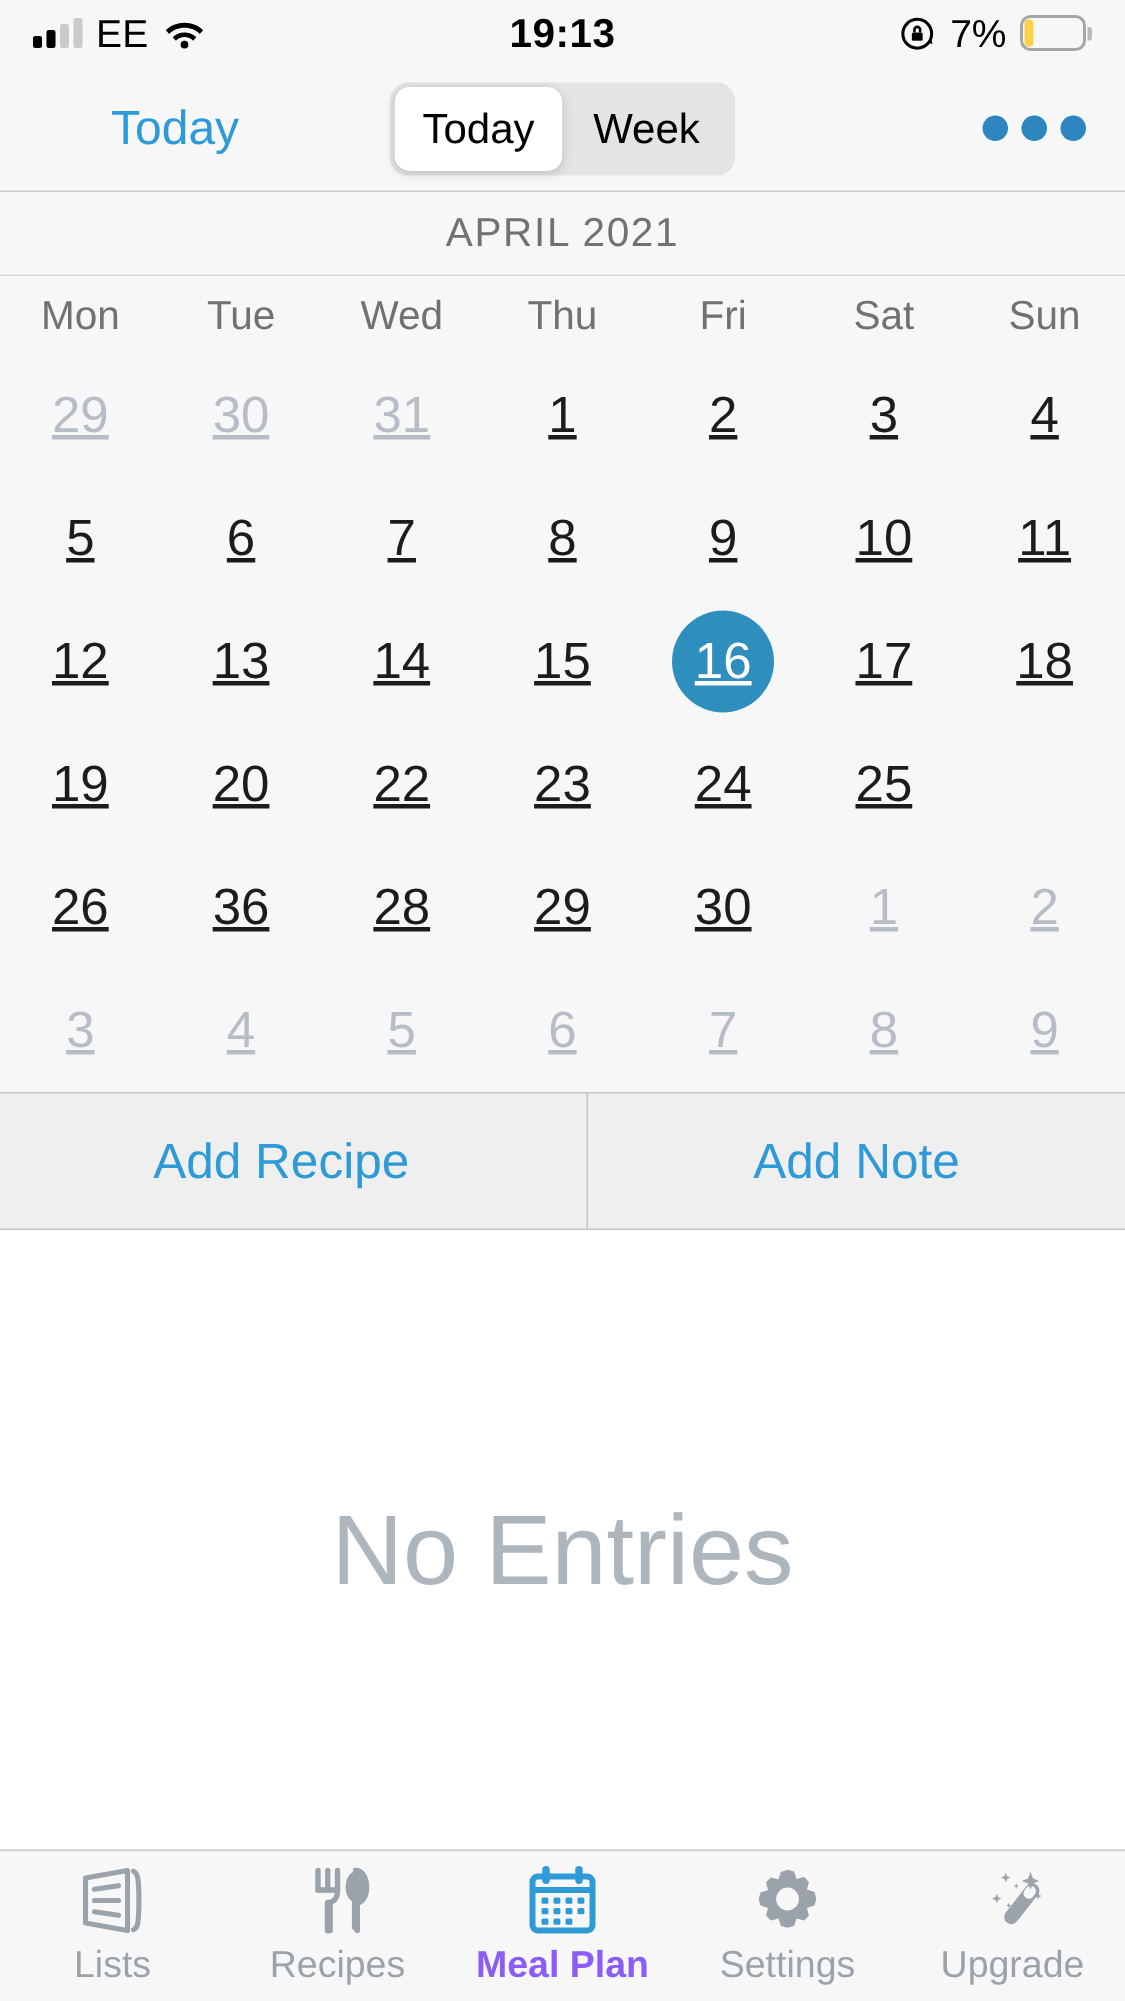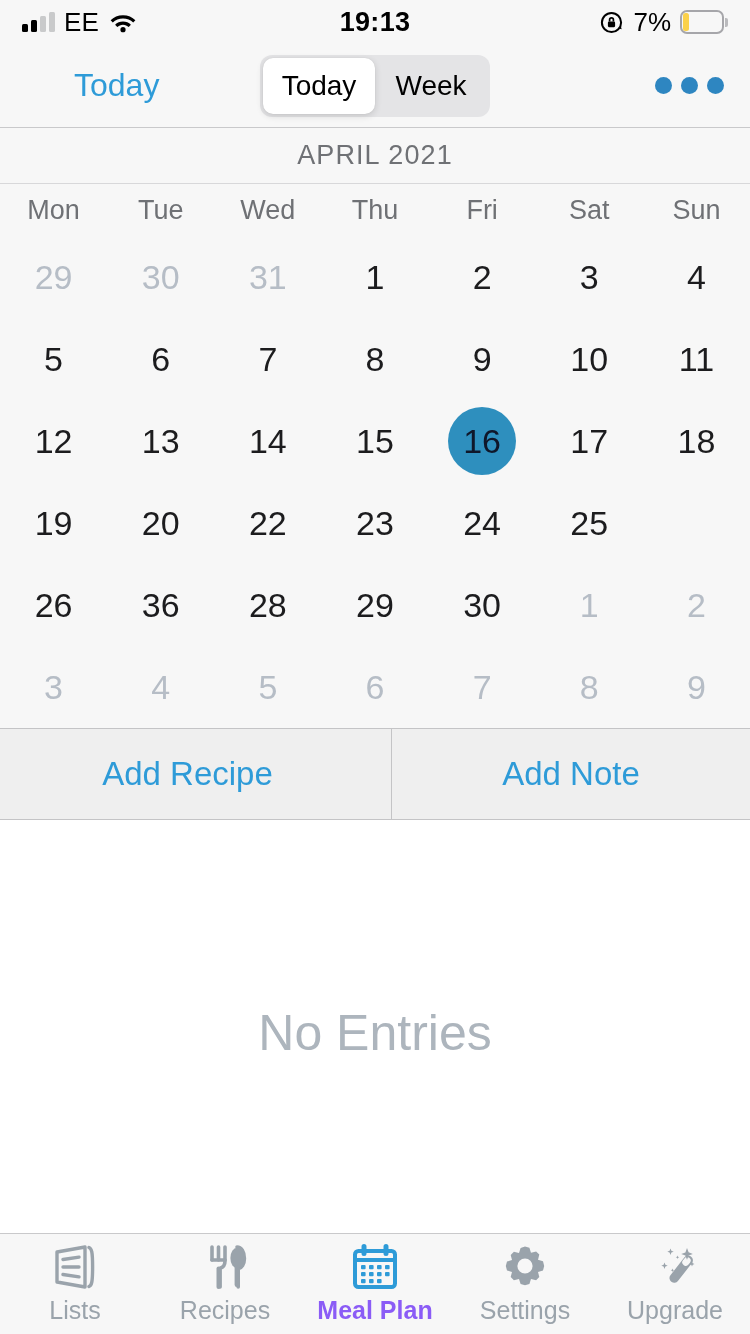--- a/index.html
+++ b/index.html
@@ -97,24 +97,24 @@
   .weekday {
     display:flex; align-items:center; justify-content:center;
     font-size:27px; color:#6F7175;
   }
   .weeks { display:flex; flex-direction:column; }
   .week-row { display:grid; grid-template-columns:repeat(7,1fr); height:82px; }
   .day-cell { display:flex; align-items:center; justify-content:center; cursor:pointer; }
   .day-num {
     display:flex; align-items:center; justify-content:center;
     font-size:34px; color:#1C1C1E;
-    width:68px; height:68px; border-radius:50%;
+    width:68px; height:68px; border-radius:50%;text-decoration:underline;
   }
   .day-cell.muted .day-num { color:#B6BDC6; }
-  .day-cell.selected .day-num { background:#2E8FBE; color:#0f172a; }
+  .day-cell.selected .day-num { background:#2E8FBE; color:#ffffff; }
 
   
   .action-bar {
     display:grid; grid-template-columns:1fr 1fr;
     height:92px; flex:0 0 92px;
     background:#EFEFEF;
     border-top:1px solid #C4C4C6;
     border-bottom:1px solid #C4C4C6;
   }
   .action-btn {
@@ -122,21 +122,21 @@
     font-size:33px; color:#2E9BD8;
     background:none; border:none; font-family:inherit; cursor:pointer;
   }
   .action-btn + .action-btn { border-left:1px solid #C4C4C6;margin-left:16px; }
 
   
   .content {
     flex:1 1 auto; background:#FFFFFF;
     display:flex; align-items:center; justify-content:center;
   }
-  .empty-text { font-size:50px; color:#ADB5BD;margin-top:12px; }
+  .empty-text { font-size:66px; color:#ADB5BD;margin-top:12px; }
 
   
   .tab-bar {
     height:101px; flex:0 0 101px;
     background:#F7F7F7;
     border-top:1px solid #C9C9CB;
     display:grid; grid-template-columns:repeat(5,1fr);
   }
   .tab {
     display:flex; flex-direction:column; align-items:center; justify-content:center;

